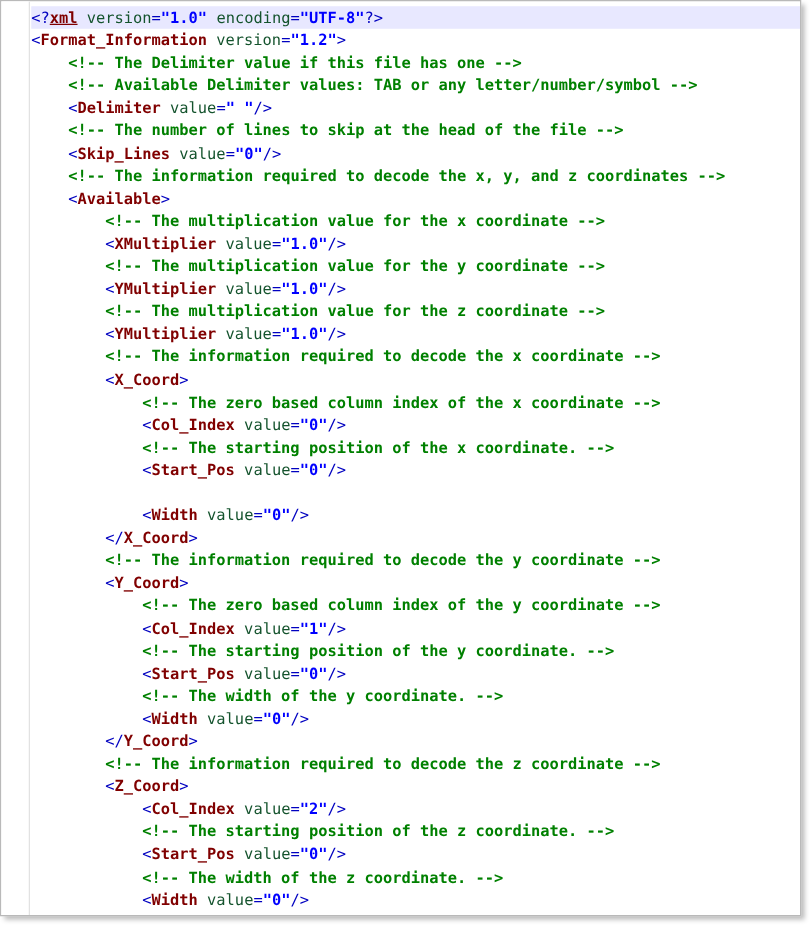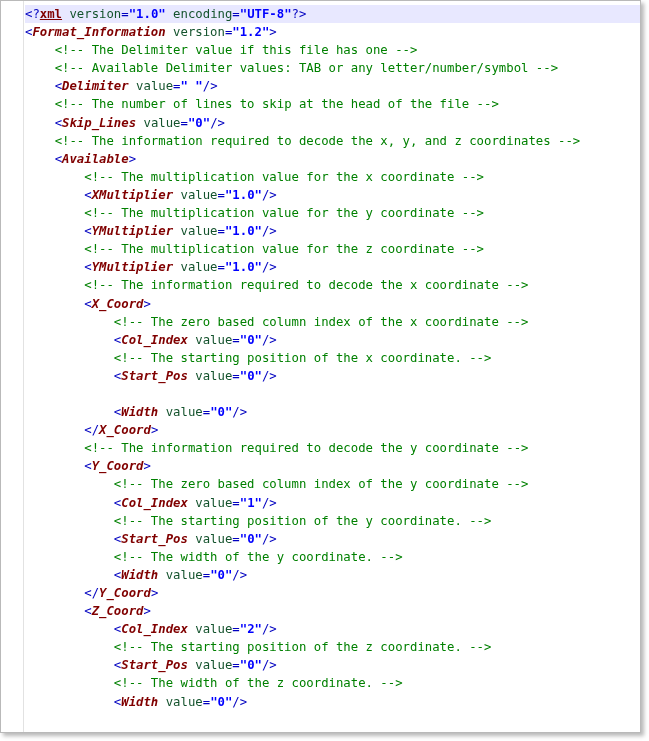--- a/index.html
+++ b/index.html
@@ -51,25 +51,25 @@
     font-family: "DejaVu Sans Mono", "Liberation Mono", monospace;
     font-size: 12.3px;
     line-height: 18.1px;
     color: #000000;
     height: 18.1px;
   }
   .line.hl {
     background: #e8e8ff;
   }
   .tok-punct   { color: #0000c0; }
-  .tok-tag     { color: #800000; font-weight: bold; font-style: italic; }
+  .tok-tag     { color: #800000; font-weight: bold; }
   .tok-attr    { color: #14532d; }
   .tok-eq      { color: #0000c0; }
   .tok-val     { color: #0000ff; font-weight: bold; }
-  .tok-comment { color: #008000; }
+  .tok-comment { color: #008000; font-weight: bold; }
   .tok-decl    { color: #800000; font-weight: bold; text-decoration: underline; }
   .tok-plain   { color: #000000; }
 </style>
 </head>
 <body>
 
 <div id="page">
   <div class="code-frame">
     <div class="gutter"></div>
     <div class="code-area" id="code-area">
@@ -99,20 +99,21 @@
         <div class="line"><span class="tok-plain">        </span><span class="tok-punct">&lt;/</span><span class="tok-tag">X_Coord</span><span class="tok-punct">&gt;</span></div>
         <div class="line"><span class="tok-plain">        </span><span class="tok-comment">&lt;!-- The information required to decode the y coordinate --&gt;</span></div>
         <div class="line"><span class="tok-plain">        </span><span class="tok-punct">&lt;</span><span class="tok-tag">Y_Coord</span><span class="tok-punct">&gt;</span></div>
         <div class="line"><span class="tok-plain">            </span><span class="tok-comment">&lt;!-- The zero based column index of the y coordinate --&gt;</span></div>
         <div class="line"><span class="tok-plain">            </span><span class="tok-punct">&lt;</span><span class="tok-tag">Col_Index</span><span class="tok-plain"> </span><span class="tok-attr">value</span><span class="tok-eq">=</span><span class="tok-val">"1"</span><span class="tok-punct">/&gt;</span></div>
         <div class="line"><span class="tok-plain">            </span><span class="tok-comment">&lt;!-- The starting position of the y coordinate. --&gt;</span></div>
         <div class="line"><span class="tok-plain">            </span><span class="tok-punct">&lt;</span><span class="tok-tag">Start_Pos</span><span class="tok-plain"> </span><span class="tok-attr">value</span><span class="tok-eq">=</span><span class="tok-val">"0"</span><span class="tok-punct">/&gt;</span></div>
         <div class="line"><span class="tok-plain">            </span><span class="tok-comment">&lt;!-- The width of the y coordinate. --&gt;</span></div>
         <div class="line"><span class="tok-plain">            </span><span class="tok-punct">&lt;</span><span class="tok-tag">Width</span><span class="tok-plain"> </span><span class="tok-attr">value</span><span class="tok-eq">=</span><span class="tok-val">"0"</span><span class="tok-punct">/&gt;</span></div>
         <div class="line"><span class="tok-plain">        </span><span class="tok-punct">&lt;/</span><span class="tok-tag">Y_Coord</span><span class="tok-punct">&gt;</span></div>
+        <div class="line"><span class="tok-plain">        </span><span class="tok-comment">&lt;!-- The information required to decode the z coordinate --&gt;</span></div>
         <div class="line"><span class="tok-plain">        </span><span class="tok-punct">&lt;</span><span class="tok-tag">Z_Coord</span><span class="tok-punct">&gt;</span></div>
         <div class="line"><span class="tok-plain">            </span><span class="tok-punct">&lt;</span><span class="tok-tag">Col_Index</span><span class="tok-plain"> </span><span class="tok-attr">value</span><span class="tok-eq">=</span><span class="tok-val">"2"</span><span class="tok-punct">/&gt;</span></div>
         <div class="line"><span class="tok-plain">            </span><span class="tok-comment">&lt;!-- The starting position of the z coordinate. --&gt;</span></div>
         <div class="line"><span class="tok-plain">            </span><span class="tok-punct">&lt;</span><span class="tok-tag">Start_Pos</span><span class="tok-plain"> </span><span class="tok-attr">value</span><span class="tok-eq">=</span><span class="tok-val">"0"</span><span class="tok-punct">/&gt;</span></div>
         <div class="line"><span class="tok-plain">            </span><span class="tok-comment">&lt;!-- The width of the z coordinate. --&gt;</span></div>
         <div class="line"><span class="tok-plain">            </span><span class="tok-punct">&lt;</span><span class="tok-tag">Width</span><span class="tok-plain"> </span><span class="tok-attr">value</span><span class="tok-eq">=</span><span class="tok-val">"0"</span><span class="tok-punct">/&gt;</span></div>
       </div>
   </div>
 </div>
 

